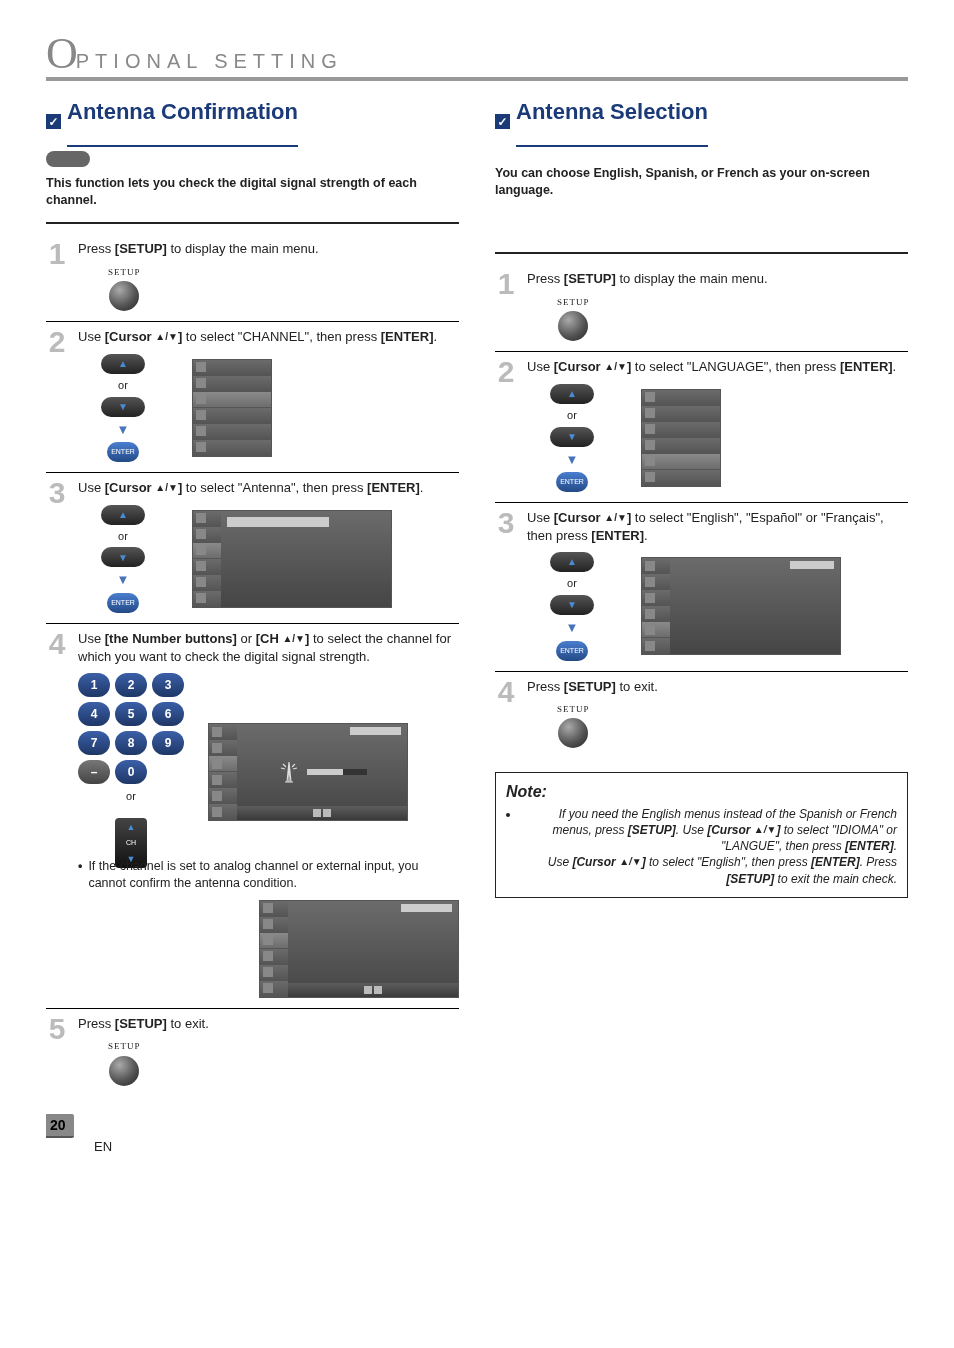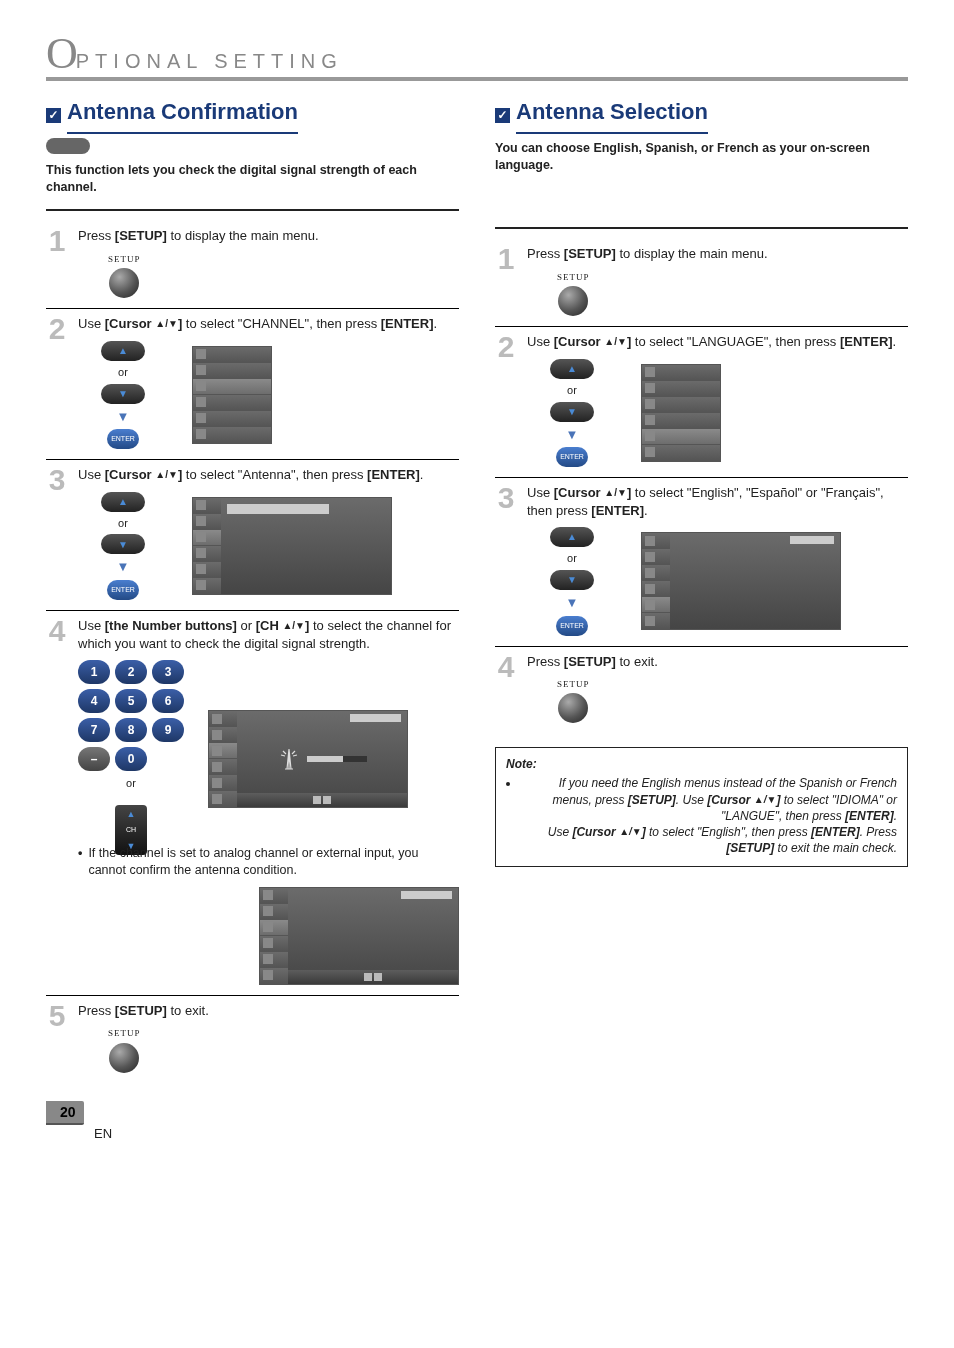--- a/index.html
+++ b/index.html
@@ -7,21 +7,21 @@
 
   .page-title { display: flex; align-items: baseline; border-bottom: 4px solid #999; padding-bottom: 2px; margin-bottom: 10px; }
   .page-title .o { font-family: Georgia, serif; font-size: 44px; color: #888; line-height: 0.8; }
   .page-title .rest { font-size: 20px; letter-spacing: 6px; color: #888; font-weight: 400; margin-left: -2px; }
 
   .cols { display: flex; gap: 36px; }
   .col { flex: 1; min-width: 0; }
 
   .sec-head { display: flex; align-items: center; gap: 6px; margin: 6px 0 2px; }
   .sec-head .box { width: 15px; height: 15px; background: #1a3a78; display: inline-flex; align-items: center; justify-content: center; color: #fff; font-size: 12px; font-weight: bold; }
-  .sec-head .title { font-size: 22px; font-weight: bold; color: #1a3a78; border-bottom: 2px solid #1a3a78; padding-bottom: 5px; }
+  .sec-head .title { font-size: 22px; font-weight: bold; color: #1a3a78; border-bottom: 2px solid #1a3a78; padding-bottom: 18px; }
   .pill { width: 44px; height: 16px; background: #666; border-radius: 8px; margin: 4px 0 8px; }
   .intro { font-weight: bold; font-size: 12.5px; margin-bottom: 14px; }
 
   .sep-thick { height: 2px; background: #222; margin: 0 0 10px; }
 
   .step { display: flex; gap: 10px; padding: 6px 0 10px; border-bottom: 1px solid #000; }
   .step:last-of-type { border-bottom: none; }
   .step .num { font-family: Arial, sans-serif; font-size: 30px; font-weight: bold; color: #bbb; line-height: 0.9; width: 22px; text-align: center; flex-shrink: 0; }
   .step .body { flex: 1; }
   .step .txt { margin-bottom: 8px; }
@@ -54,28 +54,28 @@
   .menu-box.wide .pane .foot span { width:8px; height:8px; background:#bbb; display:block; }
 
   .numpad { display: grid; grid-template-columns: repeat(3, 32px); grid-auto-rows: 24px; gap: 5px; justify-content: start; }
   .numpad .key { background: linear-gradient(#3b5fa8,#1e3766); border-radius: 12px; color: #fff; font-size: 12px; font-weight: bold; display: flex; align-items: center; justify-content: center; }
   .numpad .dash { background: linear-gradient(#777,#444); }
   .numpad .or-cell { grid-column: 1 / span 3; display:flex; justify-content:center; font-size:11px; }
   .numpad .ch { grid-column: 2; background: linear-gradient(#444,#111); border-radius:4px; height: 50px; display:flex; flex-direction:column; align-items:center; justify-content:space-between; color:#4a8bd6; font-size:9px; padding:3px 0; }
   .numpad .ch .mid { color:#fff; font-size:7px; }
 
   .note-box { border: 1px solid #222; padding: 8px 10px 10px; margin-top: 14px; font-size: 12px; font-style: italic; }
-  .note-box .nota { font-weight: bold; font-style: italic; font-size: 12px; margin-bottom: 3px; }
+  .note-box .nota { font-weight: bold; font-style: italic; font-size: 16px; margin-bottom: 3px; }
   .note-box ul { padding-left: 14px; text-align: right; }
 
   .bulletline { display:flex; gap:6px; font-size:12.5px; margin-left: 28px; margin-top:4px; margin-bottom:8px; }
   .bulletline .dot { font-weight:bold; }
 
   .pgnum { margin-top: 18px; display:flex; align-items:center; gap:6px; }
-  .pgnum .tab { background:#888; color:#000; font-weight:bold; font-size:14px; padding:2px 8px 2px 14px; border-radius: 0 2px 2px 0; border-bottom:2px solid #555; }
+  .pgnum .tab { background:#888; color:#000; font-weight:bold; font-size:14px; padding:2px 8px 2px 4px; border-radius: 0 2px 2px 0; border-bottom:2px solid #555; }
 
   .arrow-glyph { font-size: 10px; vertical-align: 1px; }
 </style>
 </head>
 <body>
 
 <div class="page-title">
   <span class="o">O</span>
   <span class="rest">PTIONAL  SETTING</span>
 </div>
@@ -259,21 +259,21 @@
         </div>
       </div>
     </div>
   </div>
 
   <div class="col">
     <div class="sec-head">
       <span class="box">✓</span>
       <span class="title">Antenna Selection</span>
     </div>
-    <div class="intro" style="margin-top:6px;">You can choose English, Spanish, or French as your on-screen language.</div>
+    <div class="intro" style="margin-top:18px;">You can choose English, Spanish, or French as your on-screen language.</div>
     <div style="height:40px;"></div>
     <div class="sep-thick"></div>
 
     <div class="step">
       <div class="num">1</div>
       <div class="body">
         <div class="txt">
           <span>Press </span><span class="bold">[SETUP]</span><span> to display the main menu.</span>
         </div>
         <div class="btn-setup" style="align-items:flex-start;">

